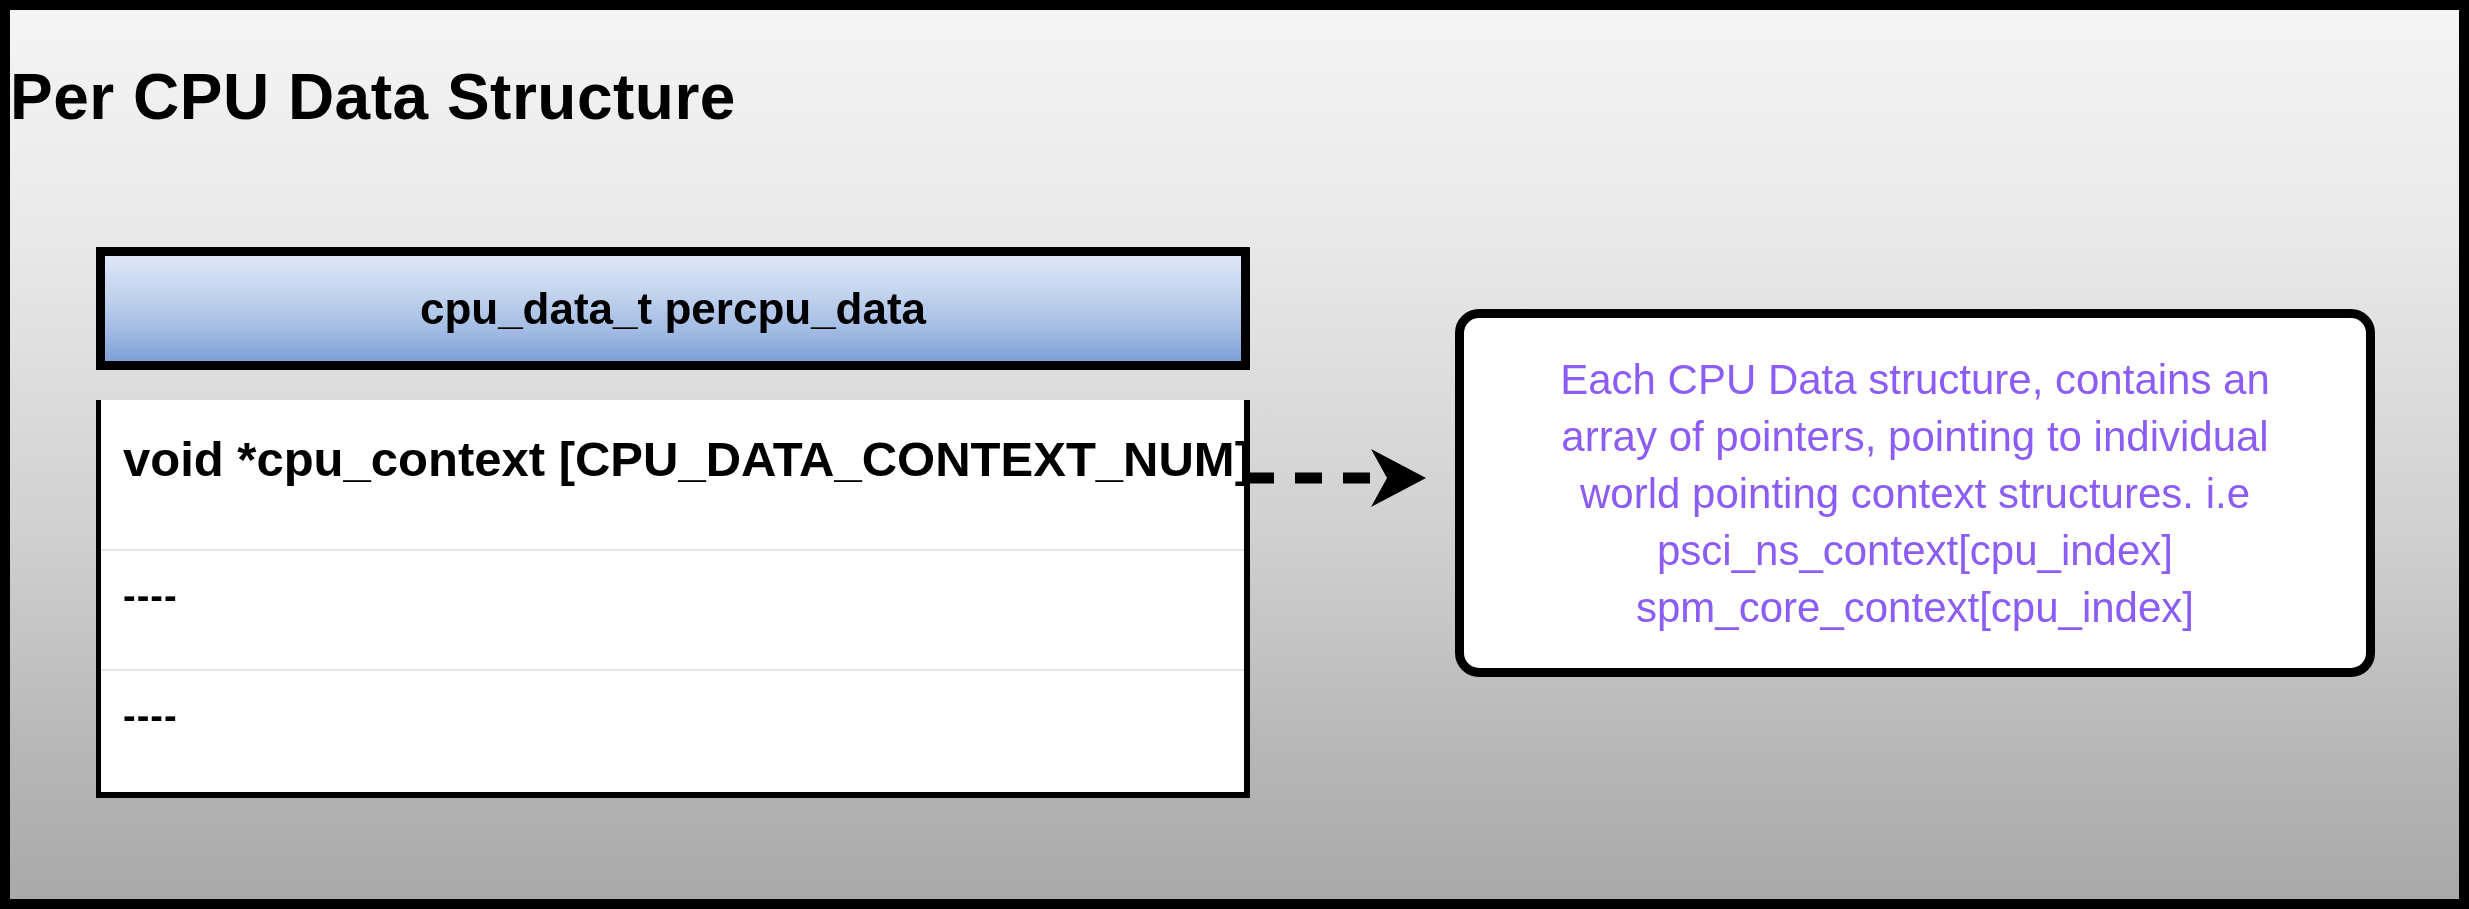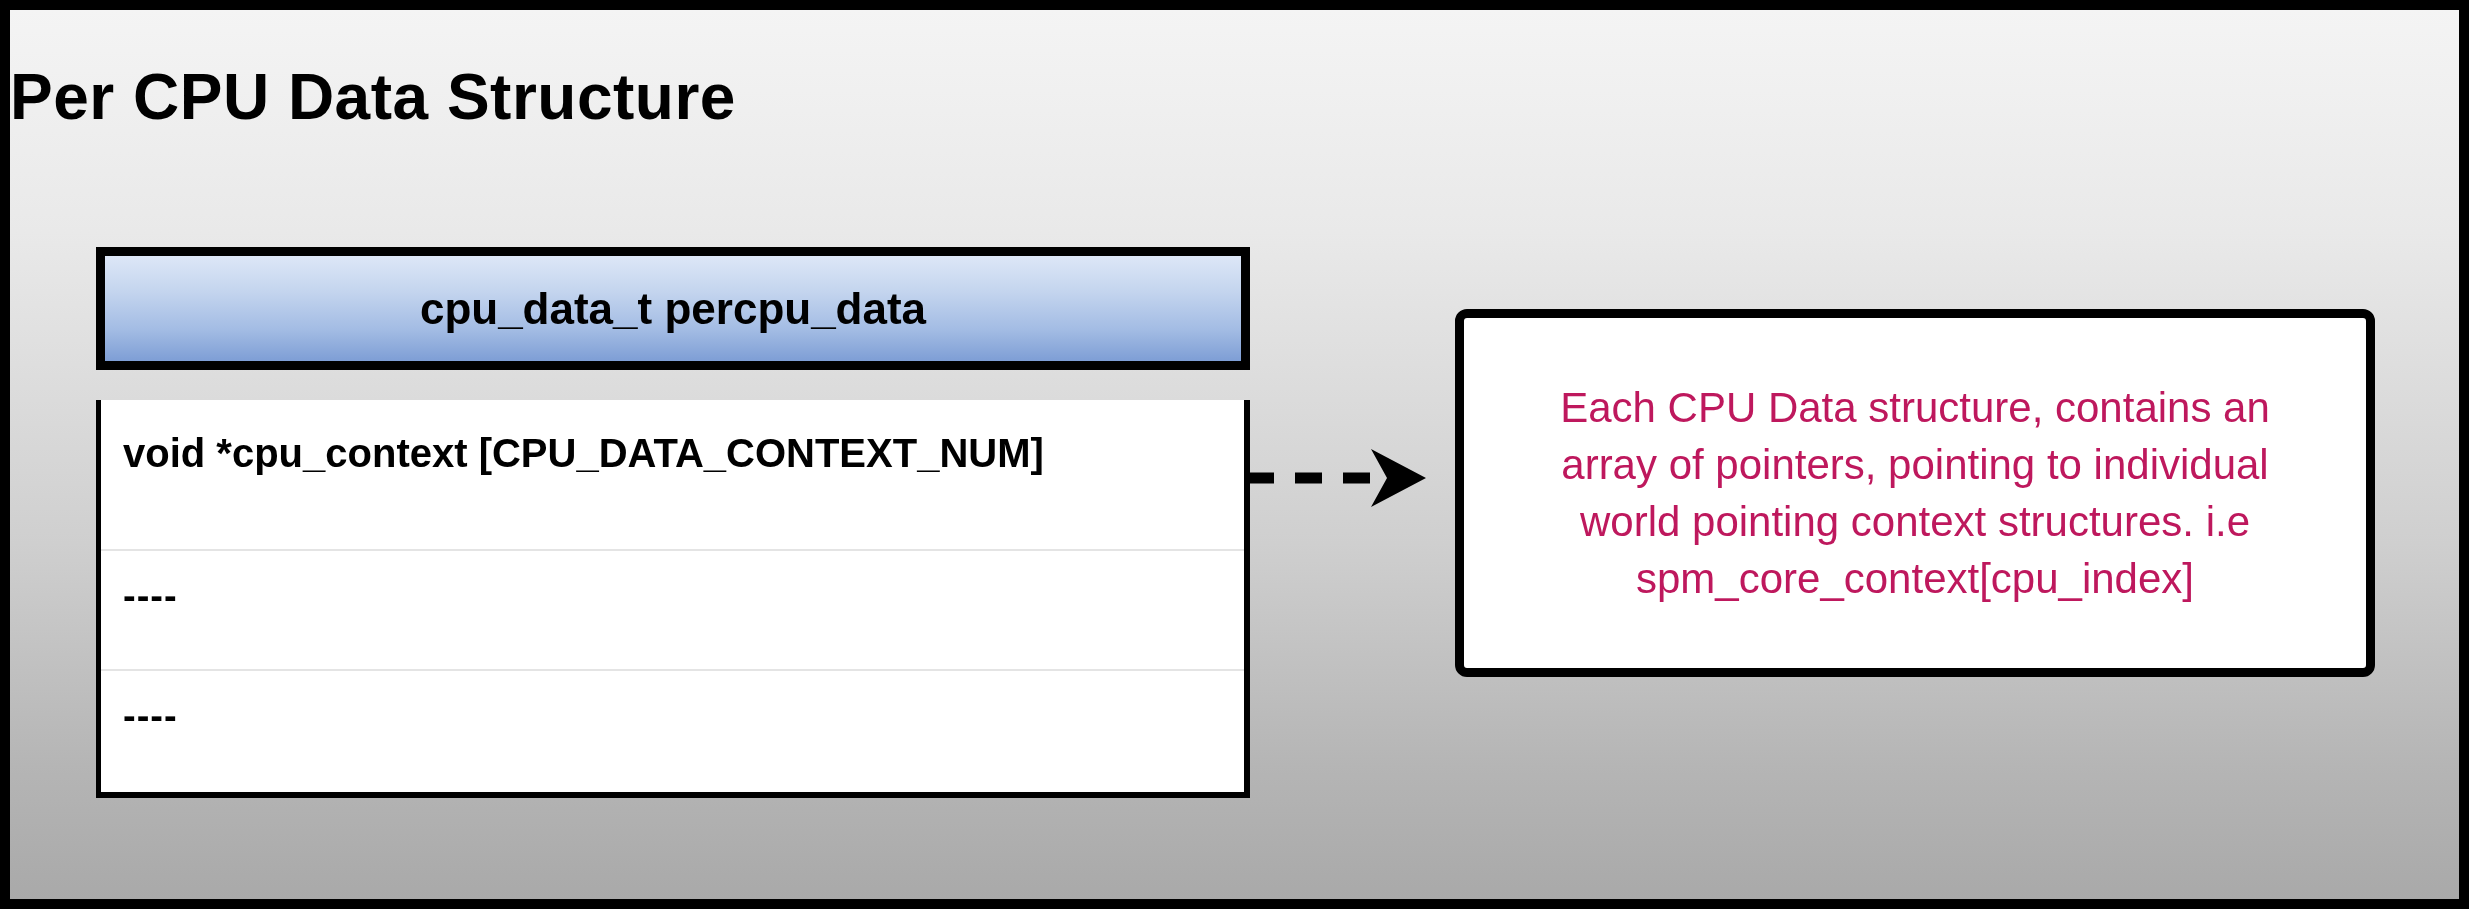--- a/index.html
+++ b/index.html
@@ -59,21 +59,21 @@
     flex-direction: column;
   }
   .struct-row {
     border-bottom: 2px solid #e4e4e4;
     padding-left: 22px;
     color: #000;
   }
   .struct-row.row-main {
     height: 151px;
     padding-top: 31px;
-    font-size: 40px;
+    font-size: 49px;
     font-weight: bold;
     white-space: nowrap;
   }
   .struct-row.row-dash {
     height: 120px;
     padding-top: 24px;
     font-size: 38px;
     font-weight: bold;
     letter-spacing: 1px;
   }
@@ -88,29 +88,29 @@
   }
 
   .note-box {
     position: absolute;
     left: 1445px;
     top: 299px;
     width: 920px;
     height: 368px;
     background: #ffffff;
     border: 9px solid #000;
-    border-radius: 12px;
+    border-radius: 24px;
     display: flex;
     flex-direction: column;
     align-items: center;
     justify-content: center;
     text-align: center;
     font-size: 42px;
     line-height: 57px;
-    color: #be185d;
+    color: #8b5cf6;
   }
   .note-line { white-space: nowrap; }
 </style>
 </head>
 <body>
 
 <div class="stage">
 
   <div class="diagram-title">Per CPU Data Structure</div>
 
@@ -126,16 +126,17 @@
 
   <svg class="arrow-svg" viewBox="0 0 215 64" xmlns="http://www.w3.org/2000/svg">
     <line x1="0" y1="32" x2="138" y2="32" stroke="#000" stroke-width="11" stroke-dasharray="27 21"></line>
     <polygon points="179,32 124,3 140,32 124,61" fill="#000"></polygon>
   </svg>
 
   <div class="note-box">
     <div class="note-line">Each CPU Data structure, contains an</div>
     <div class="note-line">array of pointers, pointing to individual</div>
     <div class="note-line">world pointing context structures. i.e</div>
+    <div class="note-line">psci_ns_context[cpu_index]</div>
     <div class="note-line">spm_core_context[cpu_index]</div>
   </div>
 
 </div>
 
 </body></html>

